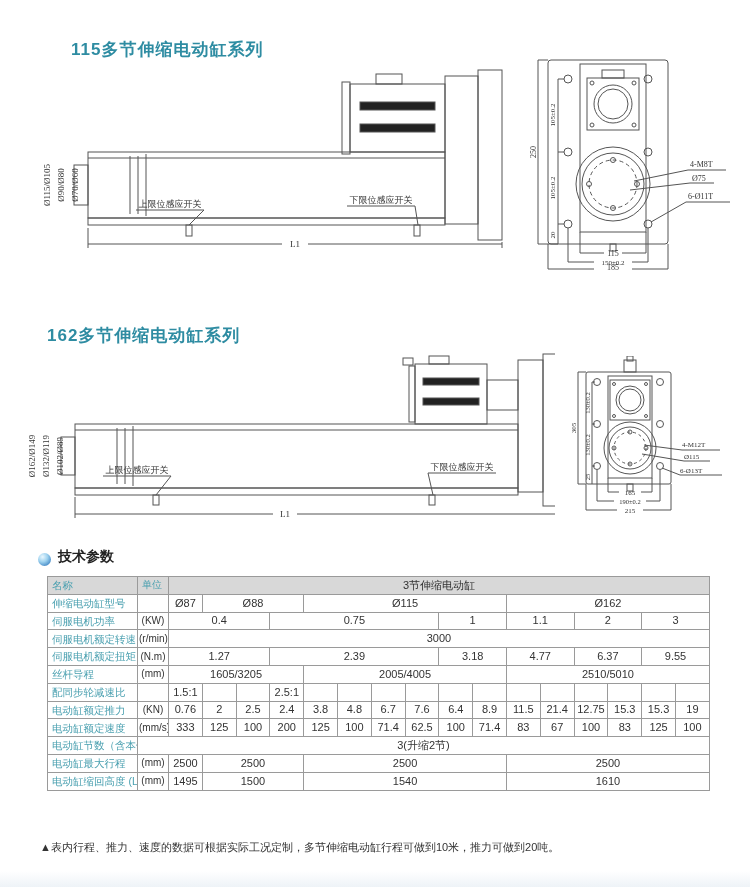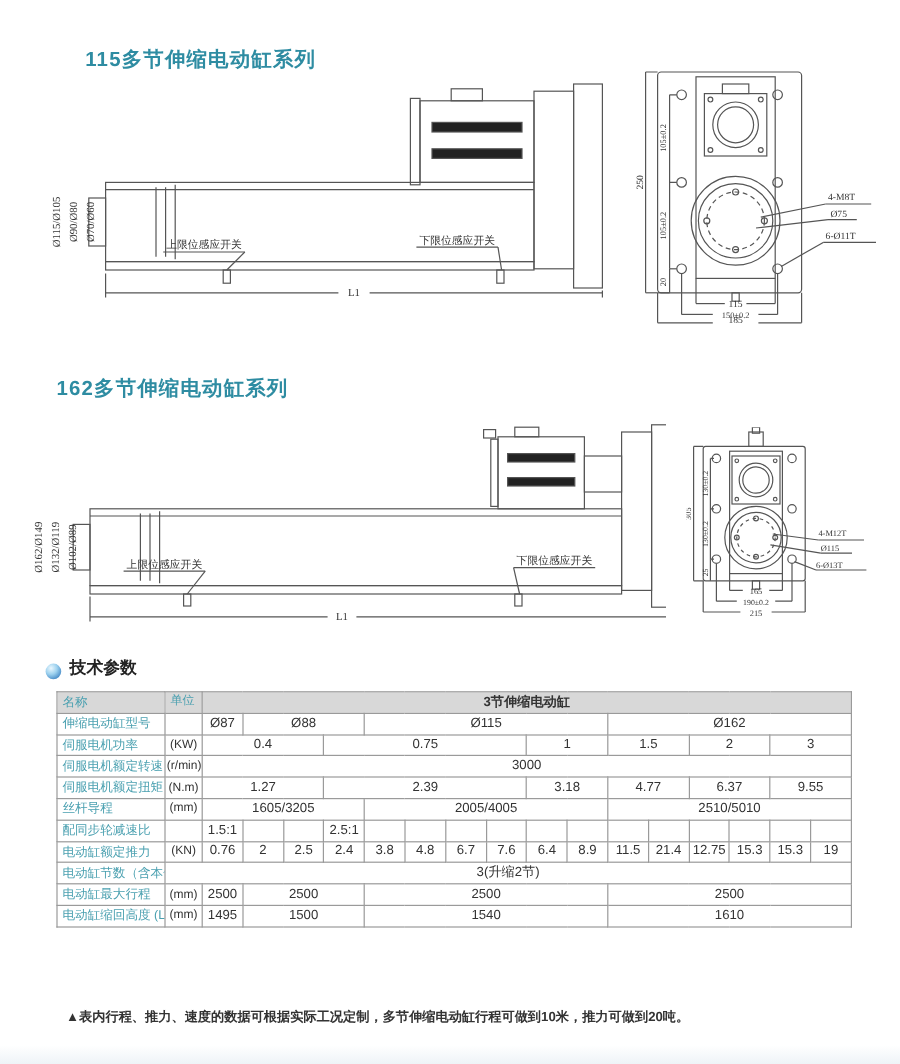--- a/index.html
+++ b/index.html
@@ -8,21 +8,21 @@
   .series-title{font-size:17px;font-weight:bold;color:#2e8ca2;letter-spacing:1px;}
   .params-heading{display:flex;align-items:flex-end;gap:7px;font-size:14px;font-weight:bold;color:#222;}
   .ball{width:13px;height:13px;border-radius:50%;
         background:radial-gradient(circle at 35% 30%, #eaf7fe 0%, #9ed2ef 40%, #4489c6 80%, #2b6ca8 100%);}
   table.specs{border-collapse:collapse;table-layout:fixed;width:662px;}
   table.specs td{border:1px solid #9a9a9a;text-align:center;font-size:11px;height:16.8px;
                  line-height:1;padding:0 1px;color:#333;overflow:hidden;white-space:nowrap;}
   table.specs td.c-lbl{text-align:left;padding-left:4px;color:#4aa0b0;font-size:10.5px;}
   table.specs td.c-unit{font-size:10px;}
   table.specs td.c-hdr{background:#d8d8d8;}
-  table.specs td.c-group{font-weight:bold;color:#333;}
+  table.specs td.c-group{font-weight:normal;color:#333;}
   .footnote{font-size:11px;color:#333;}
   svg text{fill:#333;font-family:"Liberation Serif",serif;}
   svg .cn{font-family:"Liberation Sans",sans-serif;}
   .bottom-band{position:absolute;left:0;bottom:0;width:750px;height:16px;
                background:linear-gradient(to bottom,#ffffff,#eef3f7);}
 </style>
 </head>
 <body>
 
 <div class="abs series-title" style="left:47px;top:38px;margin-left:24px;">115多节伸缩电动缸系列</div>
@@ -127,21 +127,21 @@
   <text transform="rotate(-90 25 136)" x="25" y="136" text-anchor="middle" font-size="7">105±0.2</text>
   <text transform="rotate(-90 25 183)" x="25" y="183" text-anchor="middle" font-size="7">20</text>
   <text x="83" y="204" text-anchor="middle" font-size="8">115</text>
   <text x="83" y="213" text-anchor="middle" font-size="7">150±0.2</text>
   <text x="83" y="218" text-anchor="middle" font-size="8" dominant-baseline="auto" dy="-0.5">185</text>
   <text x="160" y="115" font-size="8">4-M8T</text>
   <text x="162" y="129" font-size="8">Ø75</text>
   <text x="158" y="147" font-size="8">6-Ø11T</text>
 </svg>
 
-<div class="abs series-title" style="left:47px;top:312px;">162多节伸缩电动缸系列</div>
+<div class="abs series-title" style="left:47px;top:324px;">162多节伸缩电动缸系列</div>
 
 <svg class="abs" style="left:25px;top:352px;" width="530" height="172" viewBox="0 0 530 172">
   <g stroke="#555" fill="none" stroke-width="1">
     <rect x="50" y="72" width="443" height="64"></rect>
     <line x1="50" y1="78" x2="493" y2="78"></line>
     <rect x="36" y="85" width="14" height="38"></rect>
     <line x1="92" y1="76" x2="92" y2="132"></line>
     <line x1="100" y1="76" x2="100" y2="132"></line>
     <line x1="108" y1="74" x2="108" y2="134"></line>
     <rect x="50" y="136" width="443" height="7"></rect>
@@ -269,21 +269,21 @@
         <td colspan="3">Ø88</td>
         <td colspan="6">Ø115</td>
         <td colspan="6">Ø162</td>
       </tr>
       <tr>
         <td class="c-lbl">伺服电机功率</td>
         <td class="c-unit">(KW)</td>
         <td colspan="3">0.4</td>
         <td colspan="5">0.75</td>
         <td colspan="2">1</td>
-        <td colspan="2">1.5</td>
+        <td colspan="2">1.1</td>
         <td colspan="2">2</td>
         <td colspan="2">3</td>
       </tr>
       <tr>
         <td class="c-lbl">伺服电机额定转速</td>
         <td class="c-unit">(r/min)</td>
         <td colspan="16">3000</td>
       </tr>
       <tr>
         <td class="c-lbl">伺服电机额定扭矩</td>
@@ -336,20 +336,40 @@
         <td>6.4</td>
         <td>8.9</td>
         <td>11.5</td>
         <td>21.4</td>
         <td>12.75</td>
         <td>15.3</td>
         <td>15.3</td>
         <td>19</td>
       </tr>
       <tr>
+        <td class="c-lbl">电动缸额定速度</td>
+        <td class="c-unit">(mm/s)</td>
+        <td>333</td>
+        <td>125</td>
+        <td>100</td>
+        <td>200</td>
+        <td>125</td>
+        <td>100</td>
+        <td>71.4</td>
+        <td>62.5</td>
+        <td>100</td>
+        <td>71.4</td>
+        <td>83</td>
+        <td>67</td>
+        <td>100</td>
+        <td>83</td>
+        <td>125</td>
+        <td>100</td>
+      </tr>
+      <tr>
         <td class="c-lbl">电动缸节数（含本体）</td>
         <td colspan="17">3(升缩2节)</td>
       </tr>
       <tr>
         <td class="c-lbl">电动缸最大行程</td>
         <td class="c-unit">(mm)</td>
         <td>2500</td>
         <td colspan="3">2500</td>
         <td colspan="6">2500</td>
         <td colspan="6">2500</td>
@@ -358,15 +378,15 @@
         <td class="c-lbl">电动缸缩回高度 (L1)</td>
         <td class="c-unit">(mm)</td>
         <td>1495</td>
         <td colspan="3">1500</td>
         <td colspan="6">1540</td>
         <td colspan="6">1610</td>
       </tr>
     </tbody>
 </table>
 
-<div class="abs footnote" style="left:55px;top:840px;width:660px;font-weight:bold;">▲表内行程、推力、速度的数据可根据实际工况定制，多节伸缩电动缸行程可做到10米，推力可做到20吨。</div>
+<div class="abs footnote" style="left:40px;top:840px;width:660px;">▲表内行程、推力、速度的数据可根据实际工况定制，多节伸缩电动缸行程可做到10米，推力可做到20吨。</div>
 
 <div class="bottom-band"></div>
 
 </body></html>

